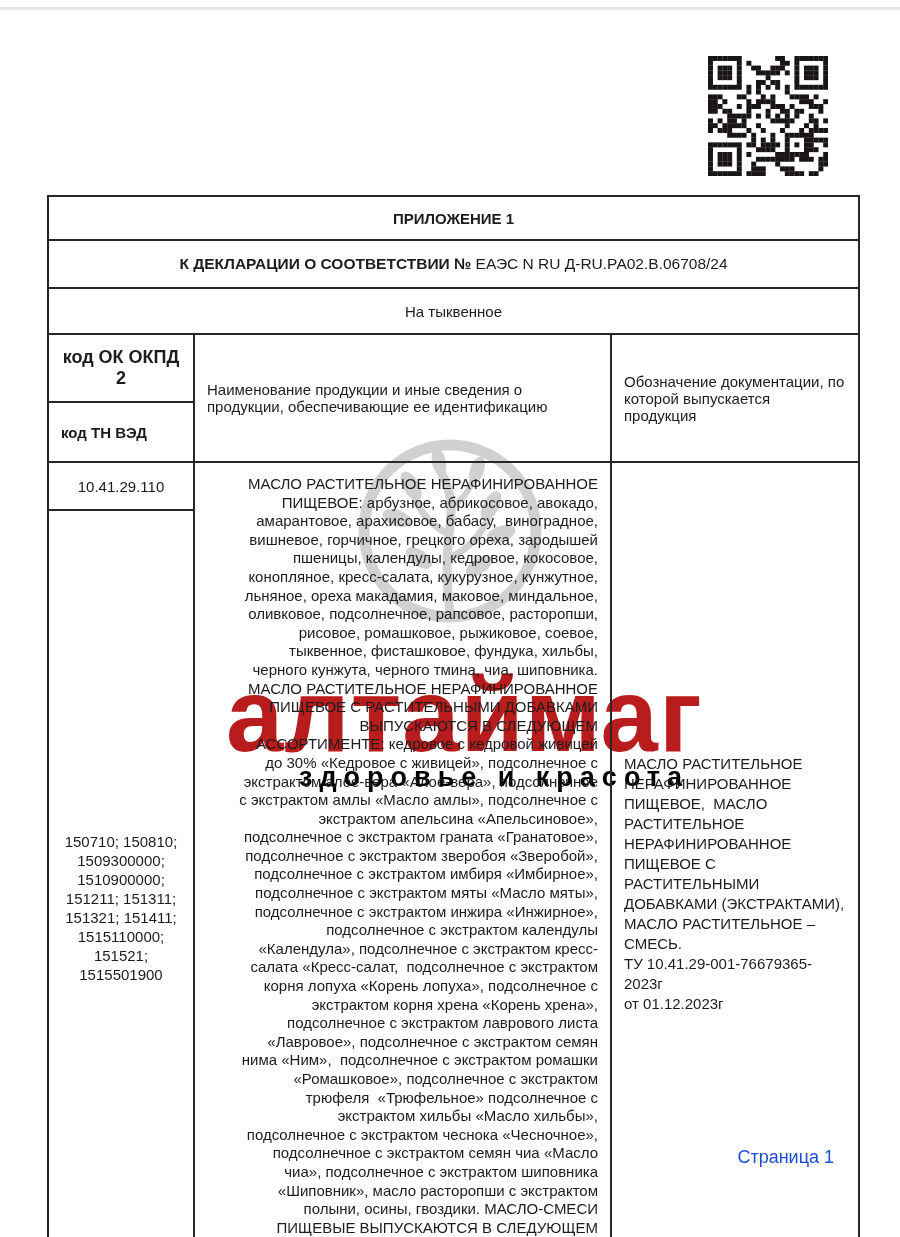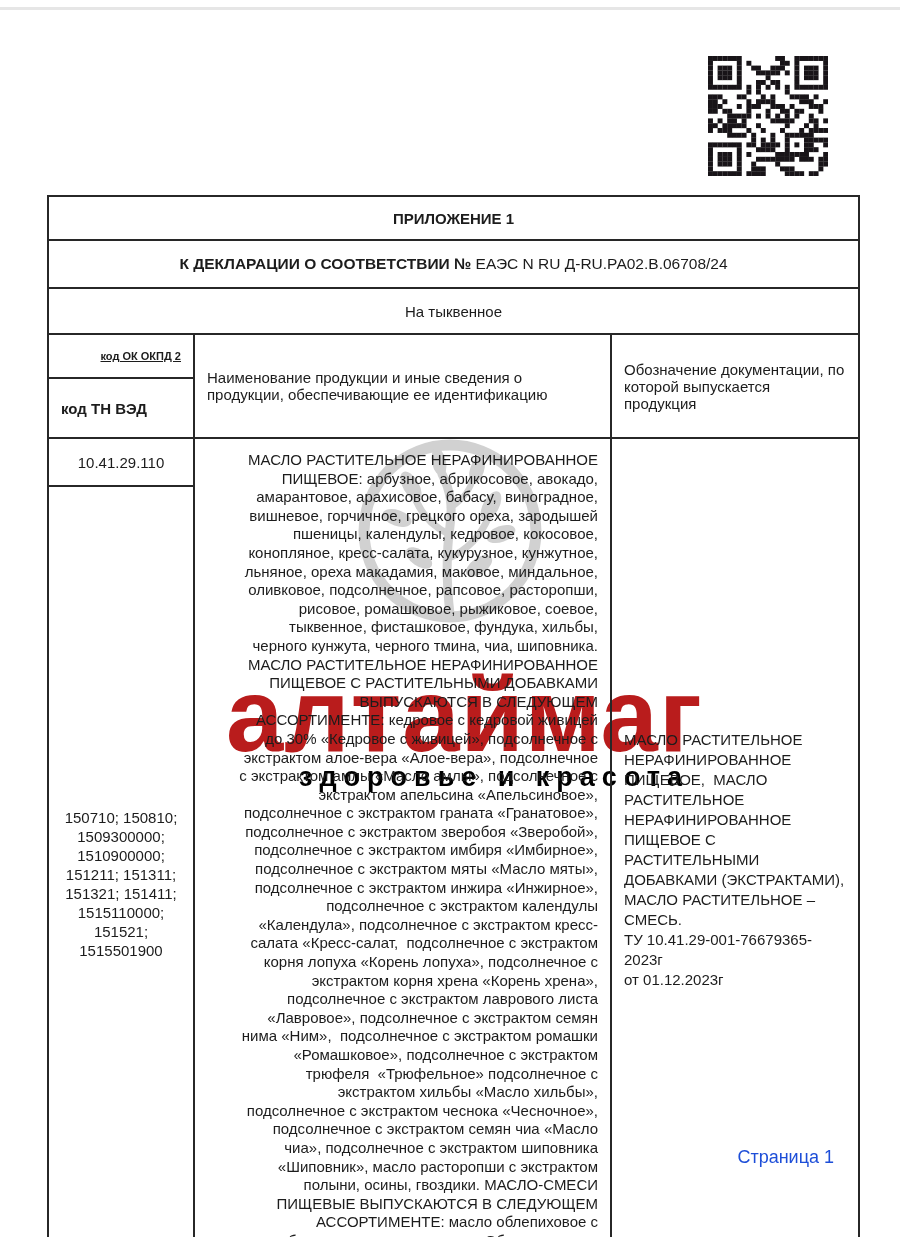--- a/index.html
+++ b/index.html
@@ -26,21 +26,21 @@
   
   table.doc{
     position:absolute;left:47px;top:195px;width:811px;height:938px;z-index:2;
     border-collapse:collapse;table-layout:fixed;background:transparent;
   }
   table.doc td{border:2px solid #272727;padding:12px;vertical-align:middle;overflow:hidden;}
   .r-title td{height:18px;text-align:center;font-weight:bold;font-size:15px;}
   .r-decl td{height:22px;text-align:center;font-size:15.5px;}
   .r-decl .lbl{font-weight:bold;}
   .r-sub td{height:20px;text-align:center;font-size:15px;}
-  .h-top{height:18px;font-weight:bold;font-size:11px;padding:0 0 0 8px;text-align:right;text-decoration:underline;}
+  .h-top{height:18px;font-weight:bold;font-size:18px;padding:0 0 0 8px;text-align:center;}
   .h-bottom{height:34px;font-weight:bold;font-size:15px;padding:2px 0 0 8px;text-align:left;vertical-align:top;}
   .h-col{font-weight:normal;font-size:15px;text-align:left;line-height:17px;padding:1px 8px;}
   .c-okpd{height:22px;text-align:center;font-size:15px;}
   .c-tnved{vertical-align:top;text-align:center;font-size:15px;line-height:19px;padding-top:1px;white-space:pre-wrap;}
   .c-main{
     vertical-align:top;text-align:right;font-size:15px;line-height:18.6px;
     padding:2px 4px 0 9px;white-space:pre-wrap;
   }
   .c-doc{
     vertical-align:top;text-align:left;font-size:15px;line-height:20px;

